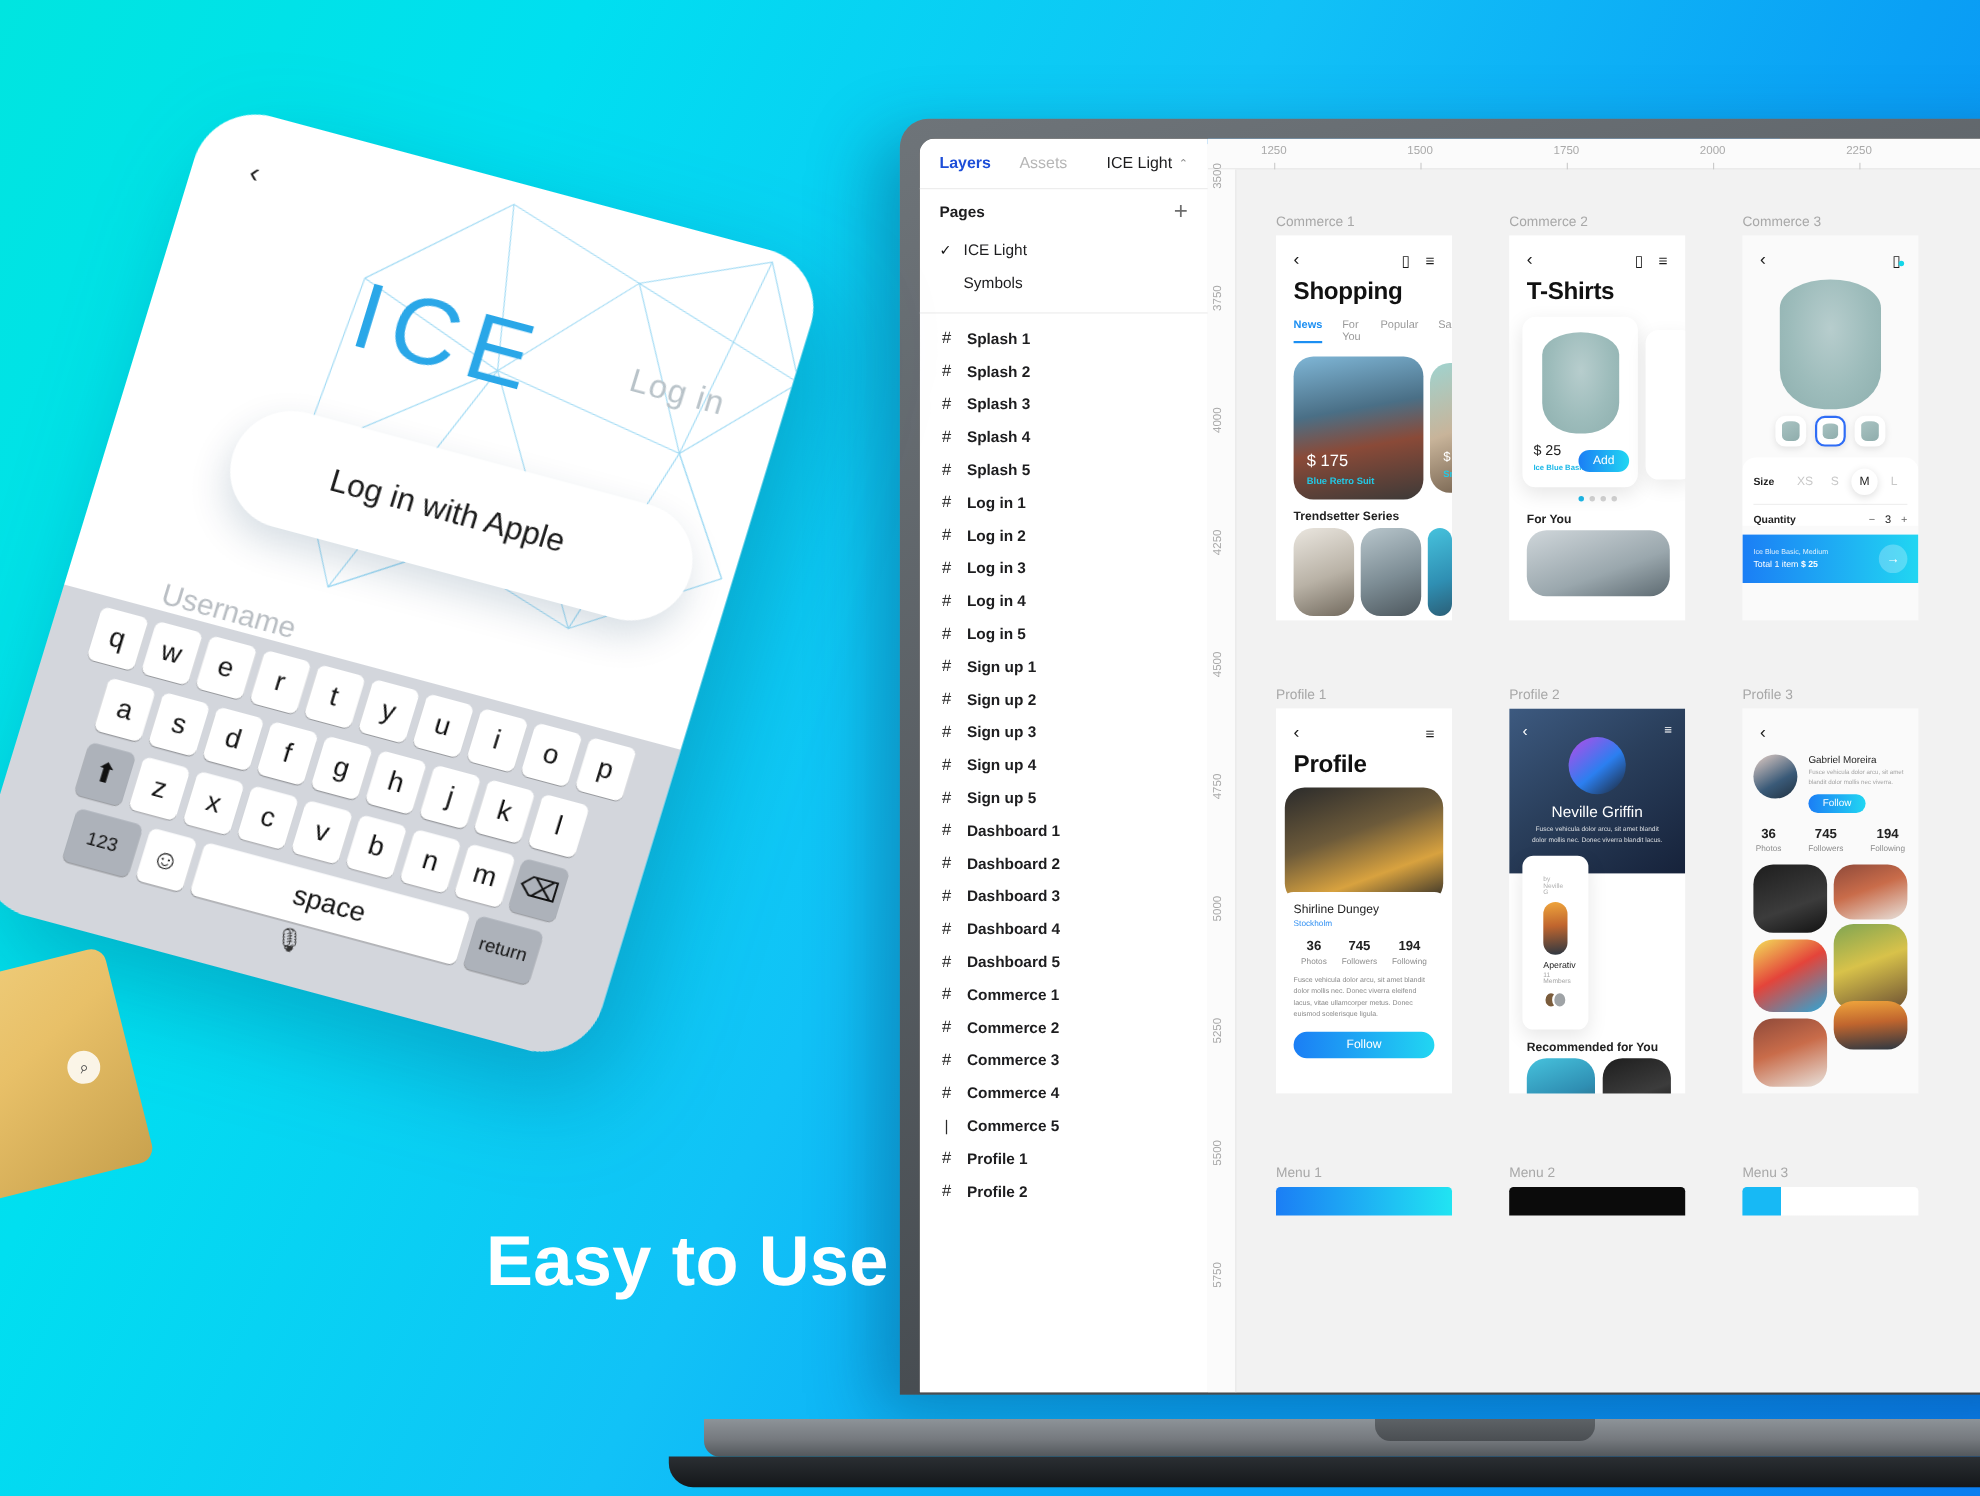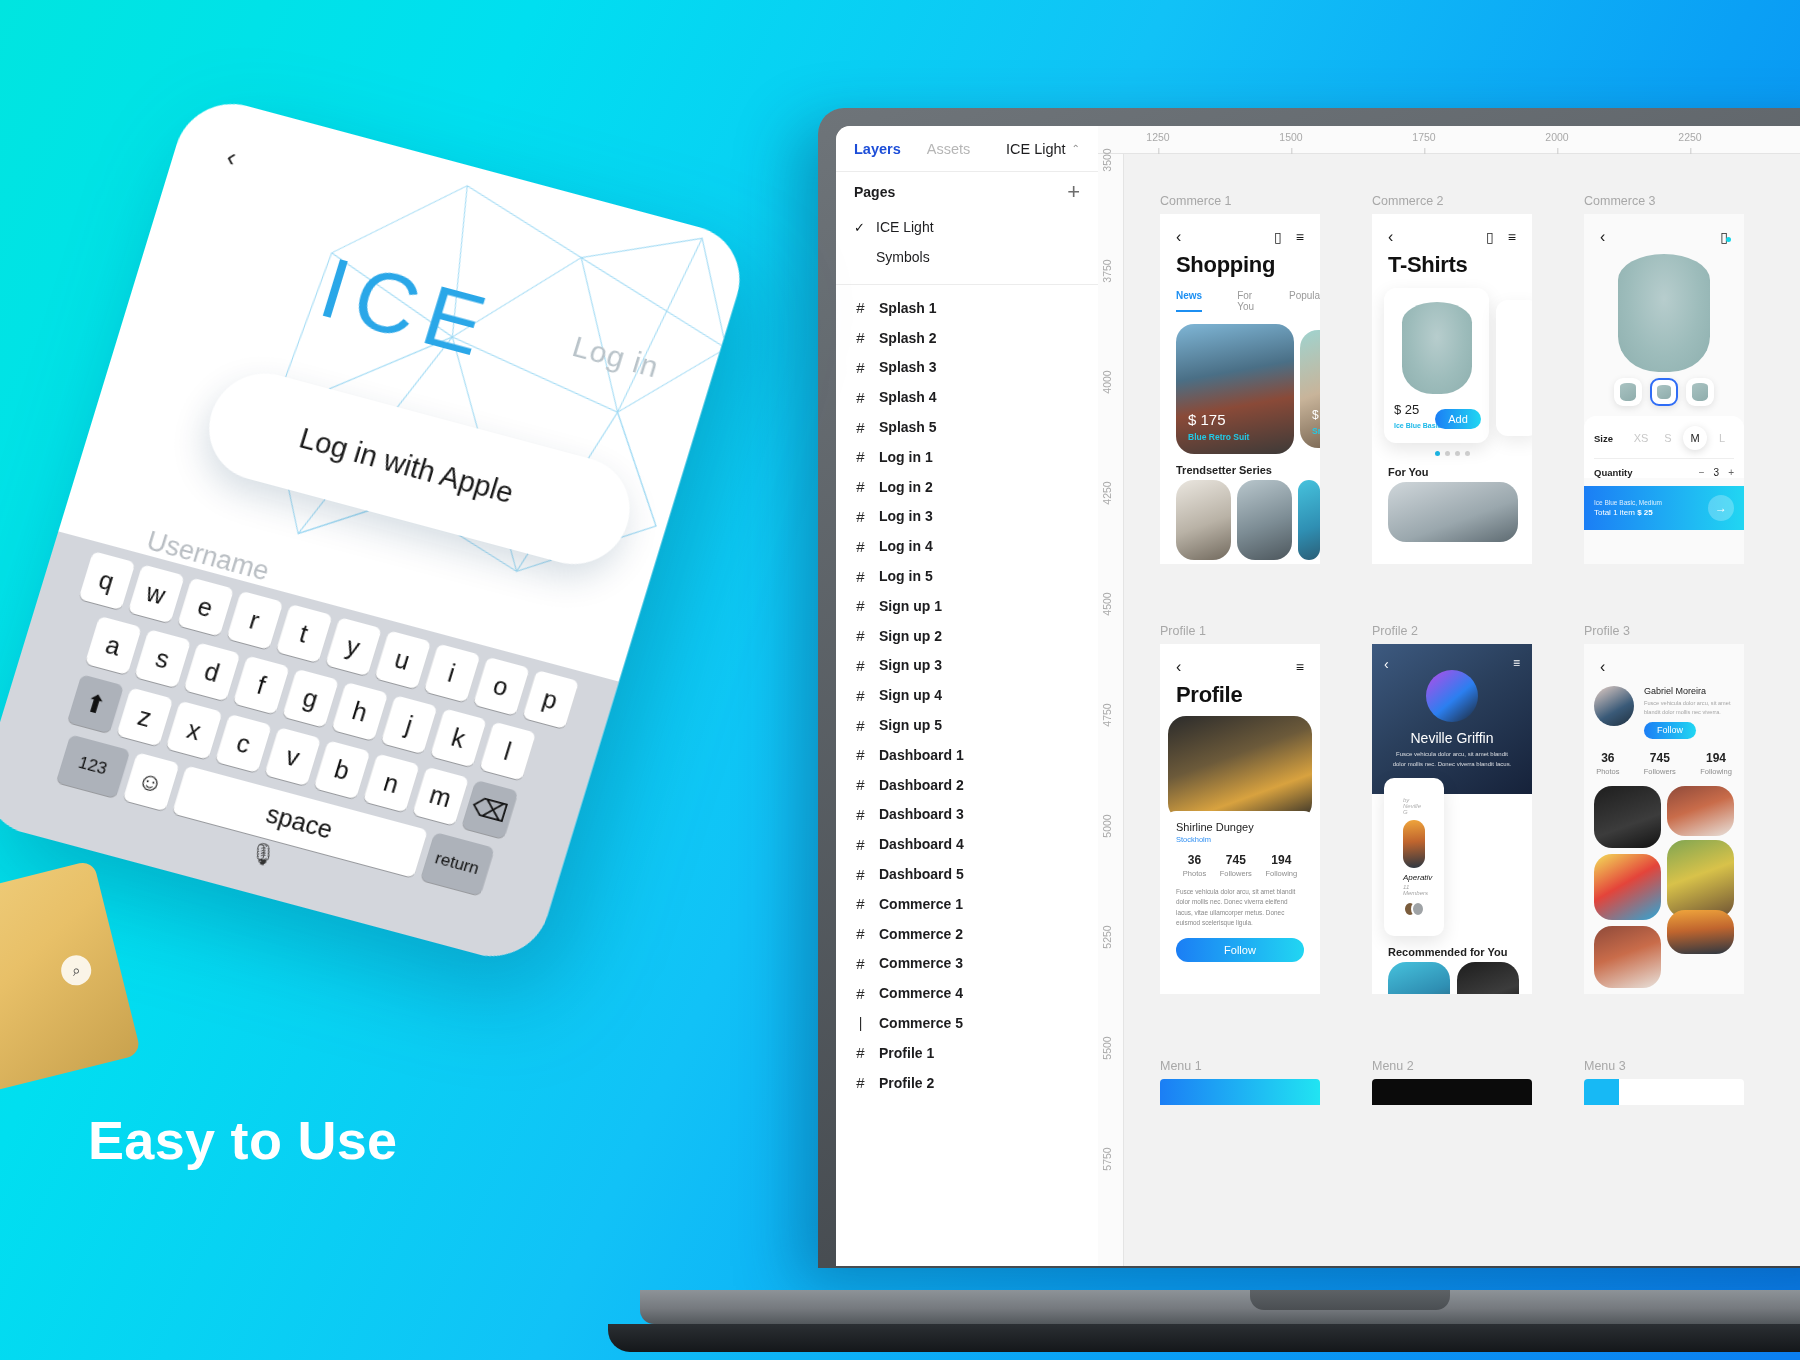--- a/index.html
+++ b/index.html
@@ -6,21 +6,21 @@
   html, body { width: 1800px; height: 1360px; overflow: hidden; }
   body {
     font-family: "Liberation Sans", sans-serif;
     background: linear-gradient(115deg, #00e5e0 0%, #00dff0 22%, #11c2f7 48%, #0aa0f5 72%, #0b7ef0 100%);
     position: relative;
   }
 
   
   #headline { position: absolute; left: 88px; top: 1098px; width: 720px; color: #fff; z-index: 40; }
   #headline .l1 { font-size: 56px; font-weight: 300; letter-spacing: .5px; line-height: 1.15; white-space: nowrap; }
-  #headline .l2 { font-size: 54px; font-weight: 700; letter-spacing: .3px; line-height: 1.2; margin-top: 10px; }
+  #headline .l2 { font-size: 64px; font-weight: 700; letter-spacing: .3px; line-height: 1.2; margin-top: 10px; text-align: right; }
 
   
   #photo-peek {
     position: absolute; left: -70px; top: 880px; width: 190px; height: 200px;
     background: linear-gradient(150deg,#f0cf7e 0%, #e8c068 45%, #c9a24e 100%);
     border-radius: 14px; transform: rotate(-14deg); z-index: 35; overflow: hidden;
   }
   #photo-peek .badge {
     position: absolute; right: 28px; bottom: 82px; width: 30px; height: 30px;
     border-radius: 50%; background: rgba(255,255,255,.85);
@@ -159,21 +159,21 @@
 
   .art { position: absolute; }
   .art .art-label { font-size: 12.5px; color: #a8a8a8; margin-bottom: 6px; }
   .art .frame { background: #fff; overflow: hidden; position: relative; }
 
   
   .sc-top { display:flex; align-items:center; justify-content:space-between; padding: 14px 16px 0; }
   .sc-back { font-size: 16px; color: #1b1b1b; }
   .sc-icons { display:flex; gap: 14px; align-items:center; font-size: 14px; color:#1b1b1b; }
   .sc-h1 { font-size: 22px; font-weight: 700; color: #111; padding: 6px 16px 0; letter-spacing:-.3px; }
-  .sc-tabs { display:flex; gap: 35px; padding: 12px 16px 0; font-size: 10px; }
+  .sc-tabs { display:flex; gap: 18px; padding: 12px 16px 0; font-size: 10px; }
   .sc-tabs .t { color: #9a9a9a; }
   .sc-tabs .t.on { color: #1c8ff2; font-weight: 700; border-bottom: 2px solid #1c8ff2; padding-bottom: 4px; }
   .sc-sec { font-size: 11px; font-weight: 700; color: #222; padding: 10px 16px 4px; }
 
   .card-img { border-radius: 18px; background-size: cover; background-position: center; position: relative; }
   .price { position:absolute; left: 12px; bottom: 26px; color:#fff; font-size: 15px; font-weight: 400; }
   .psub { position:absolute; left: 12px; bottom: 12px; color:#22c9e6; font-size: 8.5px; font-weight:700; }
 
   .gbtn {
     background: linear-gradient(90deg,#1b7ef5,#21d6f2); color:#fff; border-radius: 20px;
@@ -647,21 +647,21 @@
               <div class="art-label">Profile 2</div>
               <div class="frame" style="width:160px;height:350px;">
                 <div class="ph4" style="height:150px;position:relative;">
                   <span style="position:absolute;left:12px;top:12px;color:#fff;font-size:14px;">‹</span>
                   <span style="position:absolute;right:12px;top:12px;color:#fff;font-size:12px;">≡</span>
                   <div style="position:absolute;left:50%;top:26px;transform:translateX(-50%);width:52px;height:52px;border-radius:50%;background:linear-gradient(140deg,#b94ae8,#2b7ff0 55%,#1d2430);"></div>
                   <div style="position:absolute;left:0;right:0;top:86px;text-align:center;color:#fff;font-size:14px;">Neville Griffin</div>
                   <div style="position:absolute;left:18px;right:18px;top:106px;text-align:center;color:rgba(255,255,255,.82);font-size:6px;line-height:1.6;">Fusce vehicula dolor arcu, sit amet blandit dolor mollis nec. Donec viverra blandit lacus.</div>
                 </div>
                 <div style="position:relative;margin-top:-16px;padding-left:12px;display:flex;gap:8px;">
-                  <div style="width:60px;background:#fff;border-radius:10px;box-shadow:0 6px 18px rgba(0,0,0,.10);padding:19px;font-style:italic;">
+                  <div style="width:60px;background:#fff;border-radius:10px;box-shadow:0 6px 18px rgba(0,0,0,.10);padding:19px;">
                     <div style="font-size:6px;color:#b0b0b0;">by Neville G</div>
                     <div class="card-img ph12" style="height:48px;margin-top:5px;"></div>
                     <div style="font-size:8px;color:#222;margin-top:5px;">Aperativ</div>
                     <div style="font-size:6px;color:#a5a5a5;margin-top:2px;">11 Members</div>
                     <div style="display:flex;margin-top:5px;">
                       <span class="mini-av" style="background:#7a5c3c;"></span>
                       <span class="mini-av" style="margin-left:-6px;background:#9fa3a6;"></span>
                     </div>
                   </div>
                 </div>

